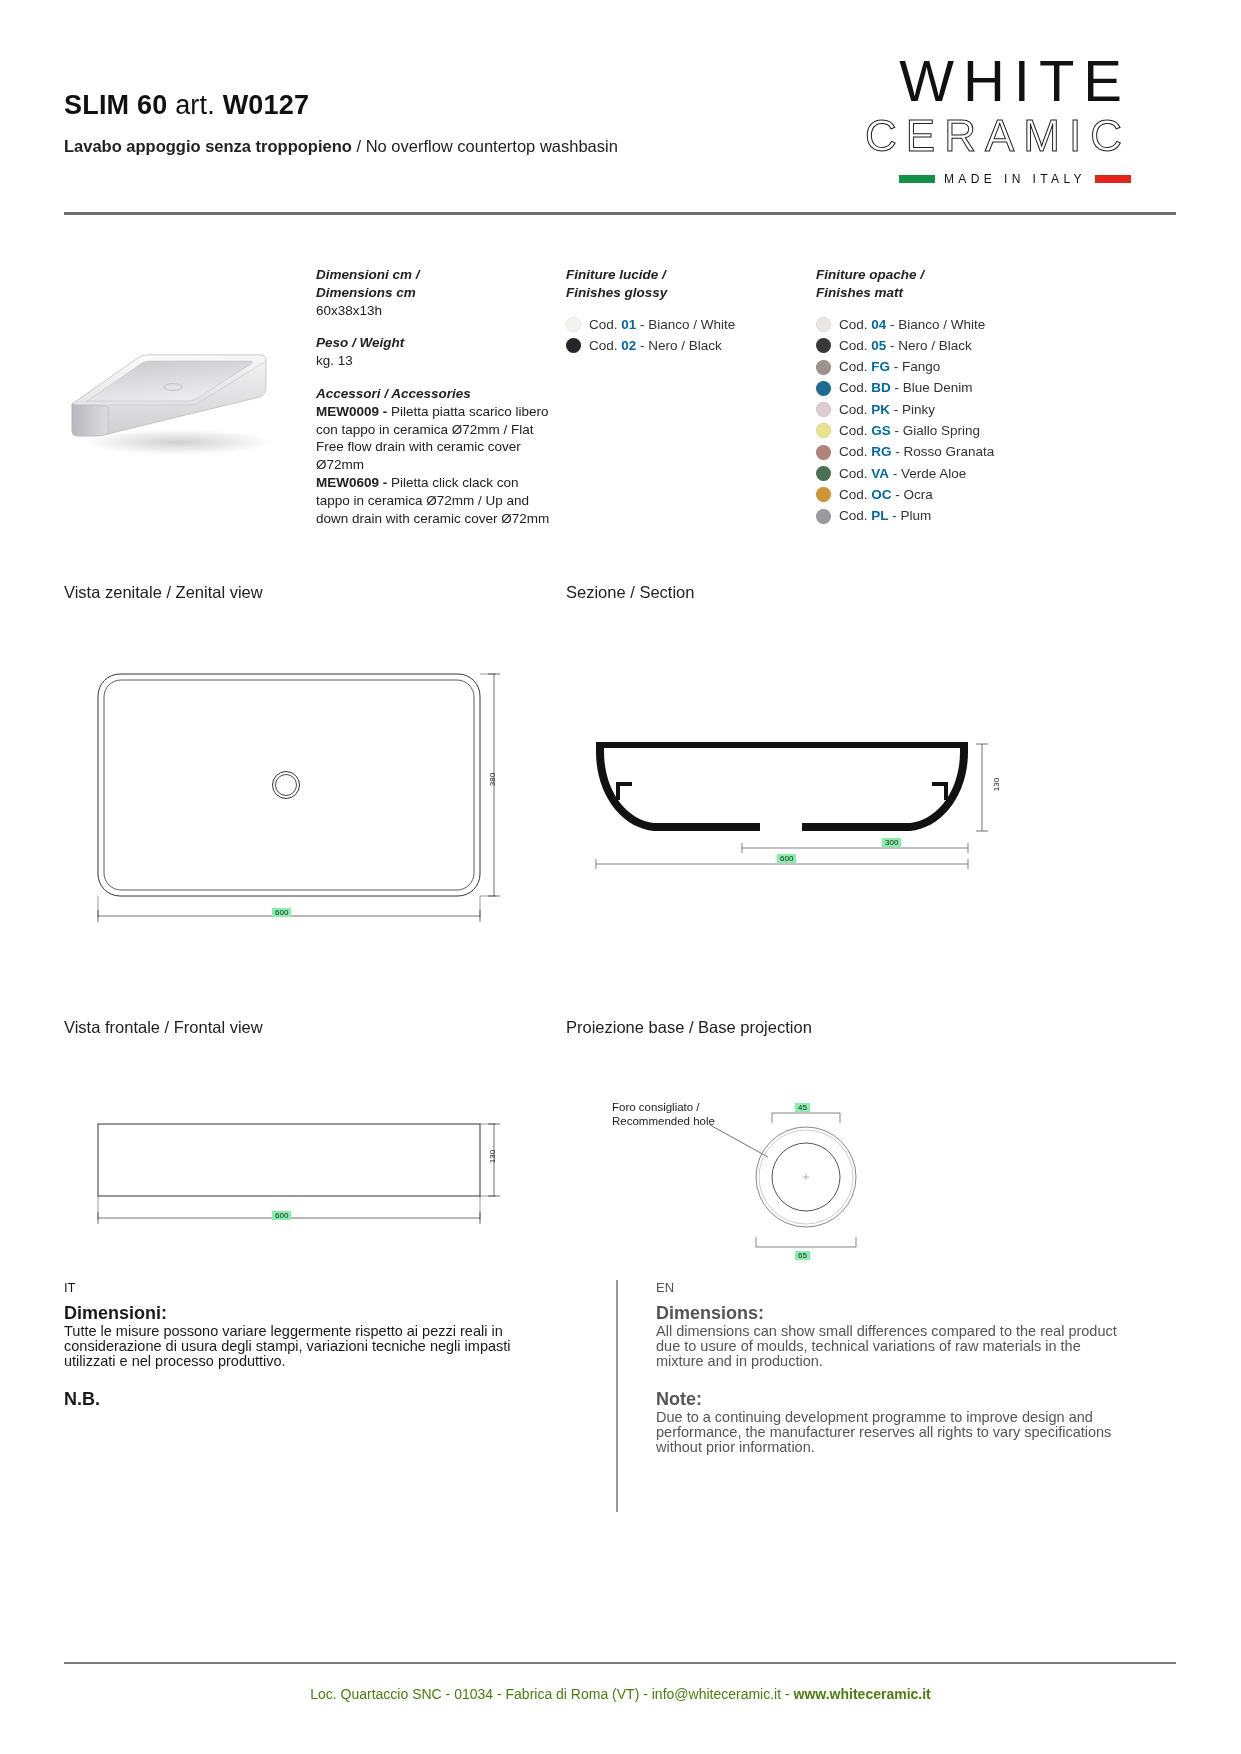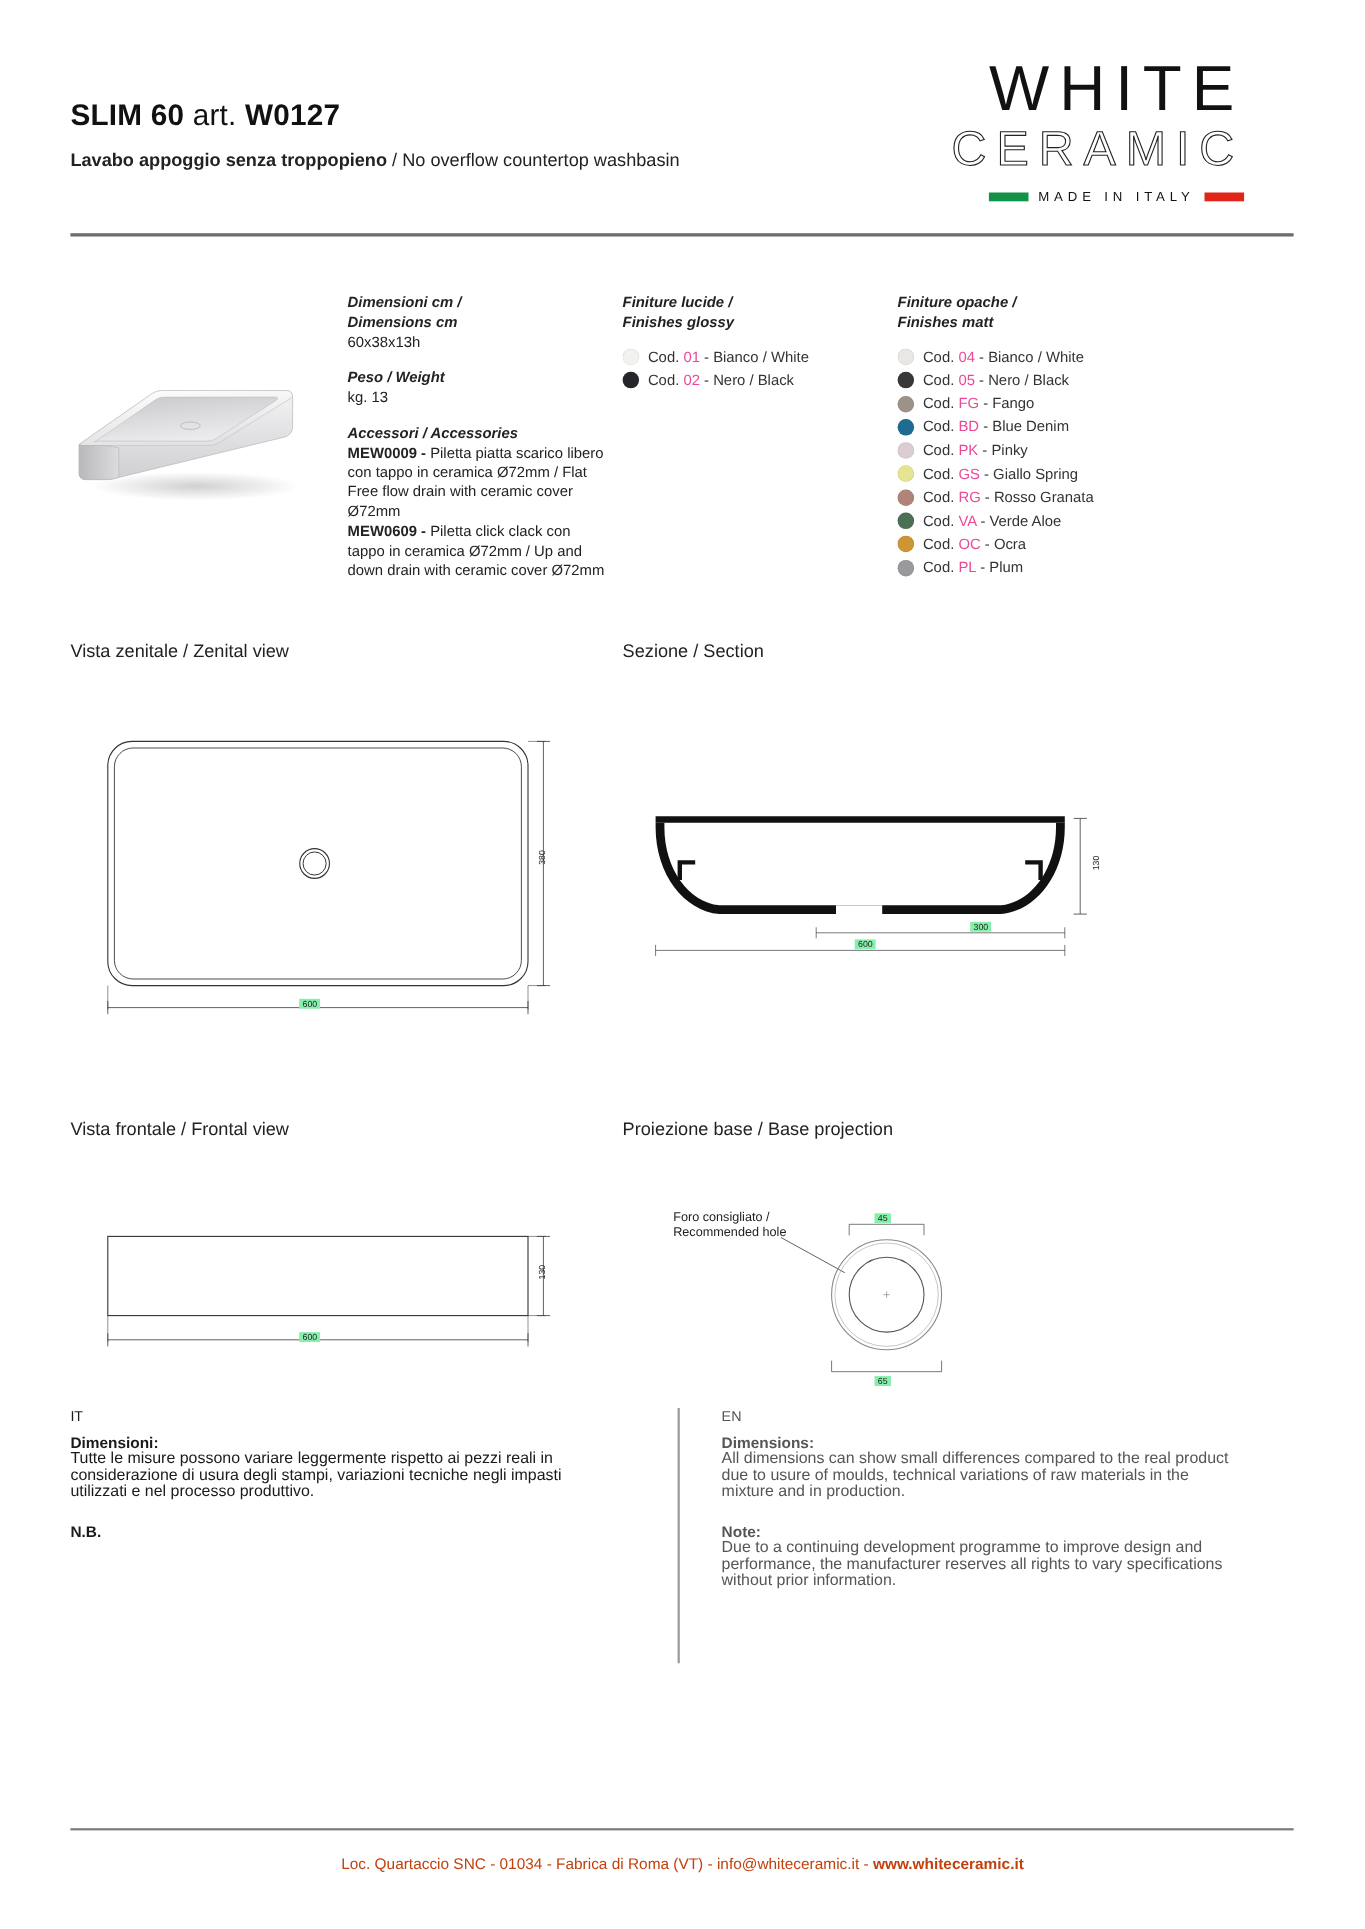--- a/index.html
+++ b/index.html
@@ -62,21 +62,21 @@
   .col-gloss { left: 566px; top: 266px; width: 250px; }
   .col-matt { left: 816px; top: 266px; width: 240px; }
   .gap { height: 15px; }
 
   .fin-item { display: flex; align-items: center; gap: 8px; margin-top: 3.5px; }
   .sw {
     width: 15px; height: 15px; border-radius: 50%; flex: 0 0 15px;
     box-shadow: inset 0 0 0 .5px rgba(0,0,0,.10);
   }
   .fin-lbl { font-size: 13.5px; color: #333; white-space: nowrap; }
-  .fin-lbl b { font-weight: 400; color: #ec4899; }
+  .fin-lbl b { font-weight: 700; color: #0369a1; }
   .fin-list { margin-top: 14px; }
 
   
   .view-title { position: absolute; font-size: 16.5px; color: #222; }
 
   .draw { position: absolute; }
   .dim-txt {
     position: absolute; font-size: 8px; color: #222;
     font-family: "Liberation Sans", sans-serif; background: #86efac; padding: 0 3px;
   }
@@ -84,34 +84,34 @@
     position: absolute; font-size: 8px; color: #222;
     transform: rotate(-90deg); transform-origin: center;
   }
 
   
   .notes { position: absolute; left: 64px; top: 1280px; width: 1112px; height: 280px; }
   .note-col { position: absolute; top: 0; width: 470px; }
   .note-it { left: 0; color: #1a1a1a; }
   .note-en { left: 592px; color: #555; }
   .note-lang { font-size: 13px; font-weight: 400; margin-bottom: 8px; }
-  .note-h { font-size: 14px; font-weight: 700; }
+  .note-h { font-size: 18px; font-weight: 700; }
   .note-p { font-size: 14.5px; line-height: 15px; margin-bottom: 20px; }
   .note-div {
     position: absolute; left: 552px; top: 0; width: 1.5px; height: 232px;
     background: #9a9a9a;
   }
 
   .footer-line {
     position: absolute; left: 64px; top: 1662px; width: 1112px; height: 1.5px;
     background: #7a7a7a;
   }
   .footer-txt {
     position: absolute; left: 0; top: 1686px; width: 1241px;
-    text-align: center; font-size: 14px; color: #c2410c;
+    text-align: center; font-size: 14px; color: #4d7c0f;
   }
   .footer-txt b { font-weight: 700; }
 </style>
 </head>
 <body>
 
 <div class="page">
 
   <div class="header">
     <div class="title-main">

